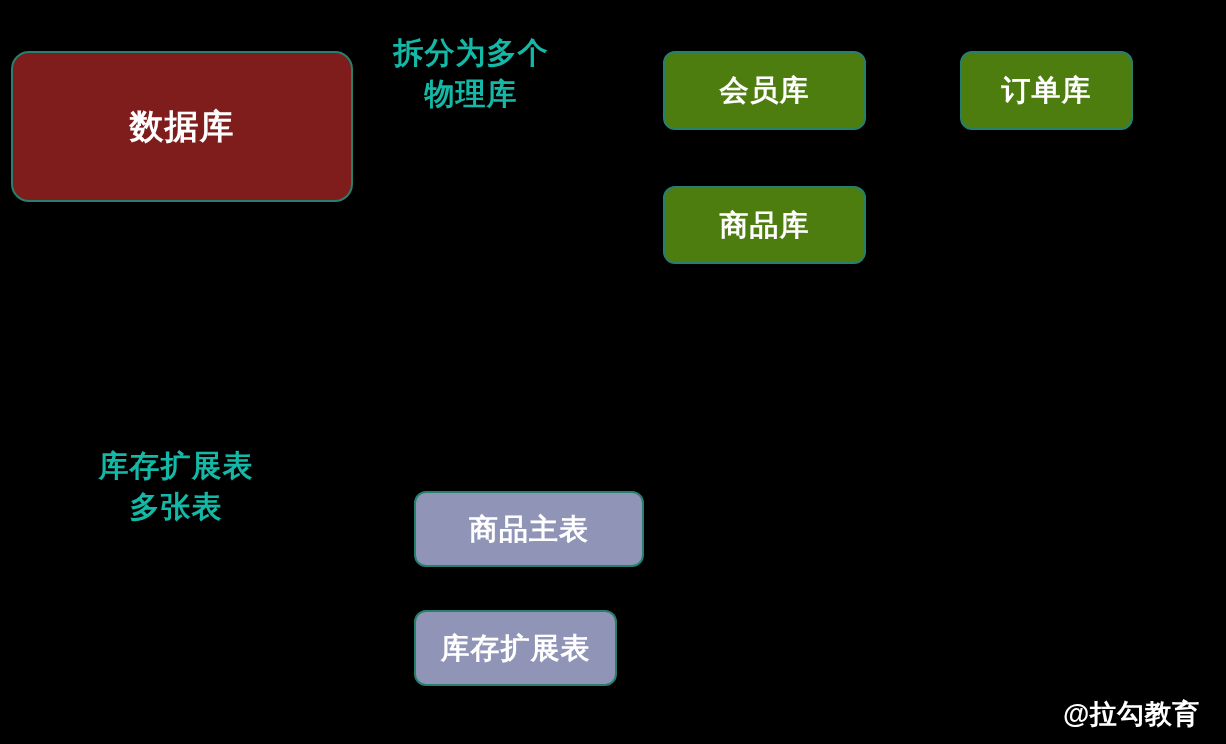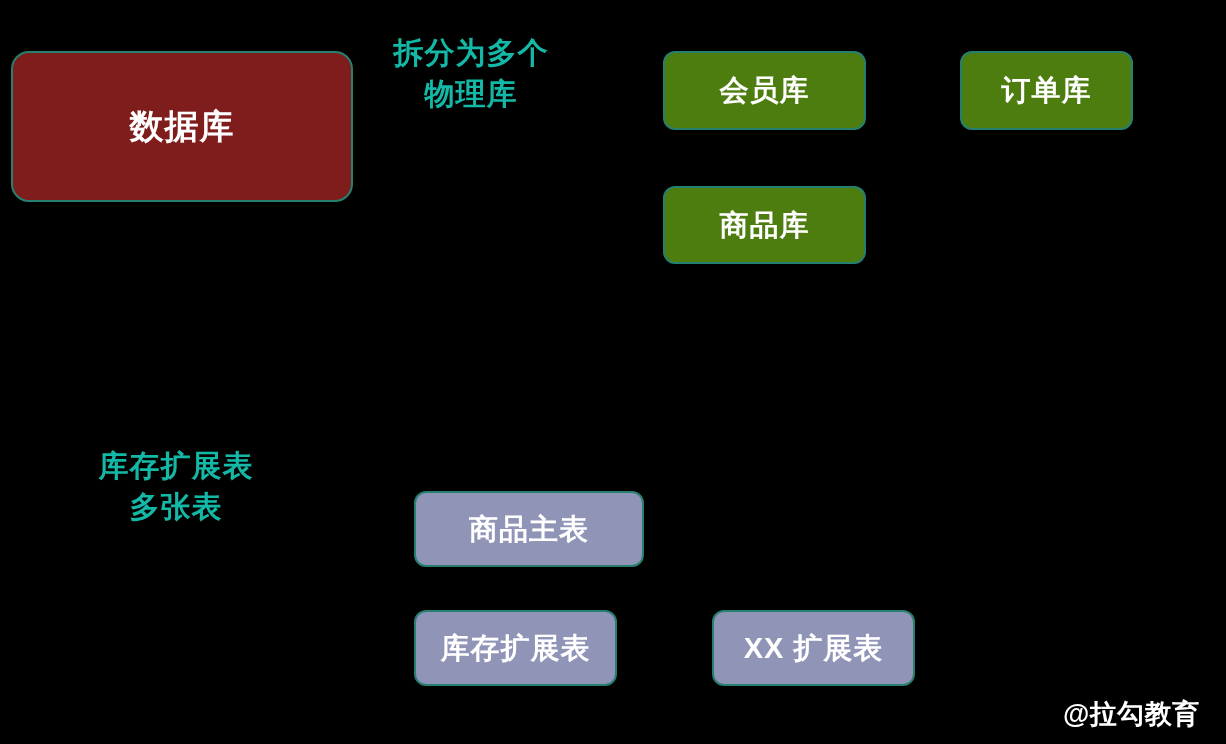--- a/index.html
+++ b/index.html
@@ -84,17 +84,16 @@
 
 
   <div class="annotation" style="left:93px; top:445px; width:166px;">库存扩展表
 多张表</div>
 
   <div class="node purple" style="left:414px; top:475px; width:230px; height:76px;margin-top:16px;">商品主表</div>
 
 
   <div class="node purple" style="left:414px; top:610px; width:203px; height:76px;">库存扩展表</div>
 
-  <div class="node purple" style="left:712px; top:610px; width:203px; height:76px;">XX 扩展表</div>
 
   <div class="watermark" style="left:1063px; top:696px;">@拉勾教育</div>
 
 </div>
 
 </body></html>

